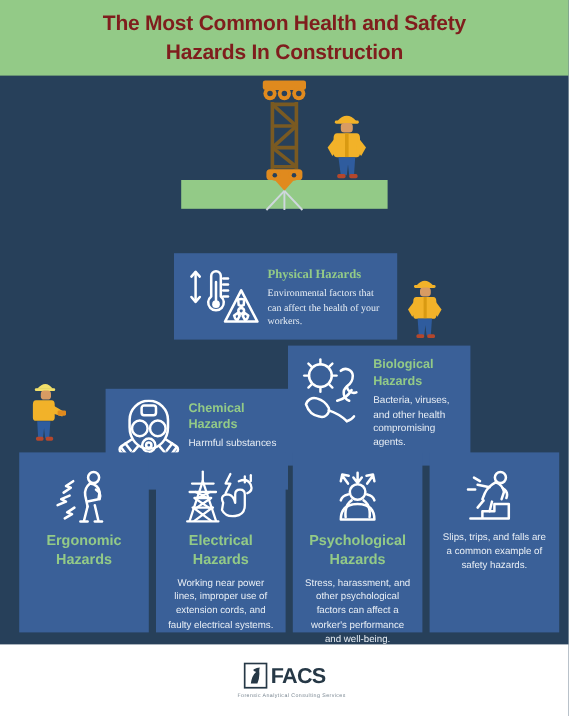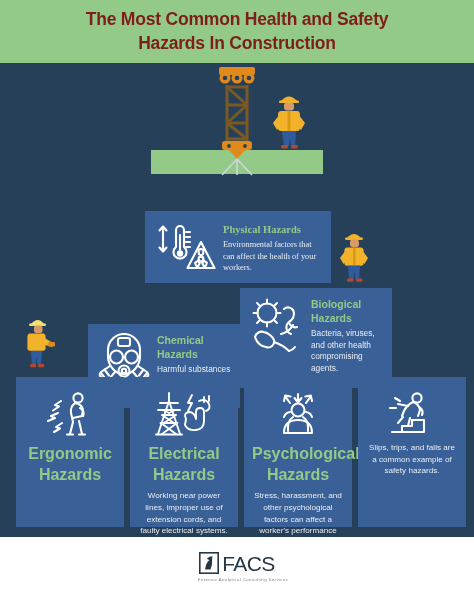--- a/index.html
+++ b/index.html
@@ -101,21 +101,21 @@
   .card-ergonomic  { left: 16px; }
   .card-electrical { left: 130px; }
   .card-psych      { left: 244px; }
   .card-safety     { left: 358px; }
   .card-bottom .icon-slot {
     height: 46px;
     display: flex; align-items: center; justify-content: center;
   }
   .card-bottom .card-title {
     margin-top: 6px;
-    font-size: 16px;
+    font-size: 12px;
   }
   .card-bottom .card-desc {
     margin-top: 5px;
     font-size: 8.1px;
     line-height: 1.45;
   }
 
   
   .worker-right { position: absolute; left: 339px; top: 228px; }
   .worker-left  { position: absolute; left: 22px;  top: 314px; }
@@ -124,22 +124,22 @@
   .footer {
     position: absolute; left: 0; top: 537px;
     width: 474px; height: 60px;
     background: #ffffff;
     display: flex; flex-direction: column;
     align-items: center; justify-content: center;
   }
   .logo-row { display: flex; align-items: center; gap: 3px; }
   .logo-word {
     color: #263846;
-    font-size: 21px;
-    font-weight: normal;
+    font-size: 18px;
+    font-weight: bold;
     letter-spacing: -0.6px;
     line-height: 1;
   }
   .logo-tag {
     color: #7b8893;
     font-size: 4.4px;
     letter-spacing: 0.35px;
     margin-top: 3px;
     margin-left: 12px;
   }

